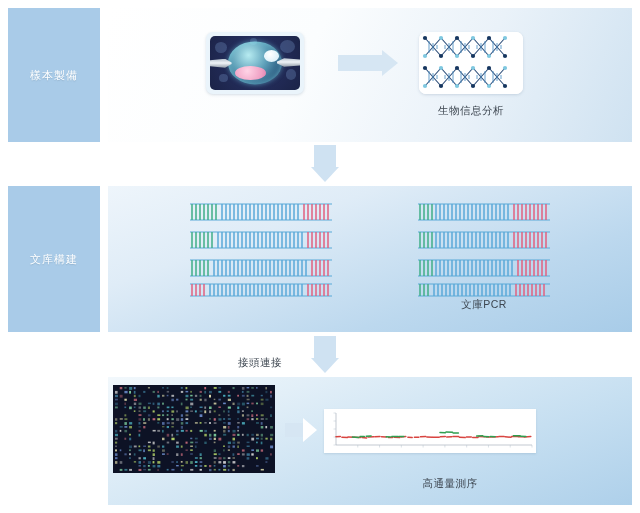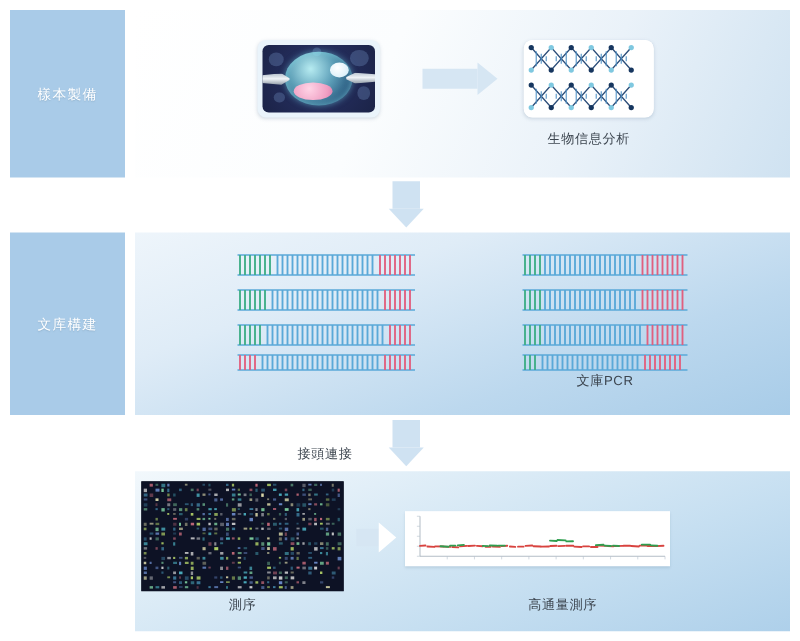--- a/index.html
+++ b/index.html
@@ -1006,21 +1006,20 @@
             <rect x="157.1" y="21.5" width="2.1" height="1.7" fill="#3f7fa0" opacity="0.38"></rect>
             <rect x="157.1" y="29.3" width="1.8" height="2.7" fill="#4fb8c8" opacity="0.43"></rect>
             <rect x="157.1" y="41.0" width="2.8" height="2.6" fill="#7fd1a0" opacity="0.51"></rect>
             <rect x="157.1" y="48.8" width="3.1" height="2.4" fill="#7fd1a0" opacity="0.43"></rect>
             <rect x="157.1" y="52.7" width="2.3" height="2.6" fill="#b8d86a" opacity="0.65"></rect>
             <rect x="157.1" y="60.5" width="3.0" height="2.8" fill="#6f8fd0" opacity="0.83"></rect>
             <rect x="157.1" y="68.3" width="1.7" height="2.2" fill="#c56a7a" opacity="0.50"></rect>
           </g>
       </svg>
     </div>
-    <div class="cap" style="left:113px;top:100px;width:162px;">測序</div>
 
     <div>
       <div class="ar-shaft" style="left:285px;top:46px;width:22px;height:14px;"></div>
       <div class="ar-head" style="left:303px;top:41px;border-top-width:12px;border-bottom-width:12px;border-left-width:14px;border-left-color:#ffffff;"></div>
     </div>
 
     <div class="chartbox" style="left:324px;top:32px;width:212px;height:44px;">
       <svg id="cnvsvg" width="212" height="44" viewBox="0 0 212 44">
         <rect width="212" height="44" fill="#ffffff"></rect>
         <g id="cnv-axes" stroke="#9aa6b2" stroke-width="0.6">

